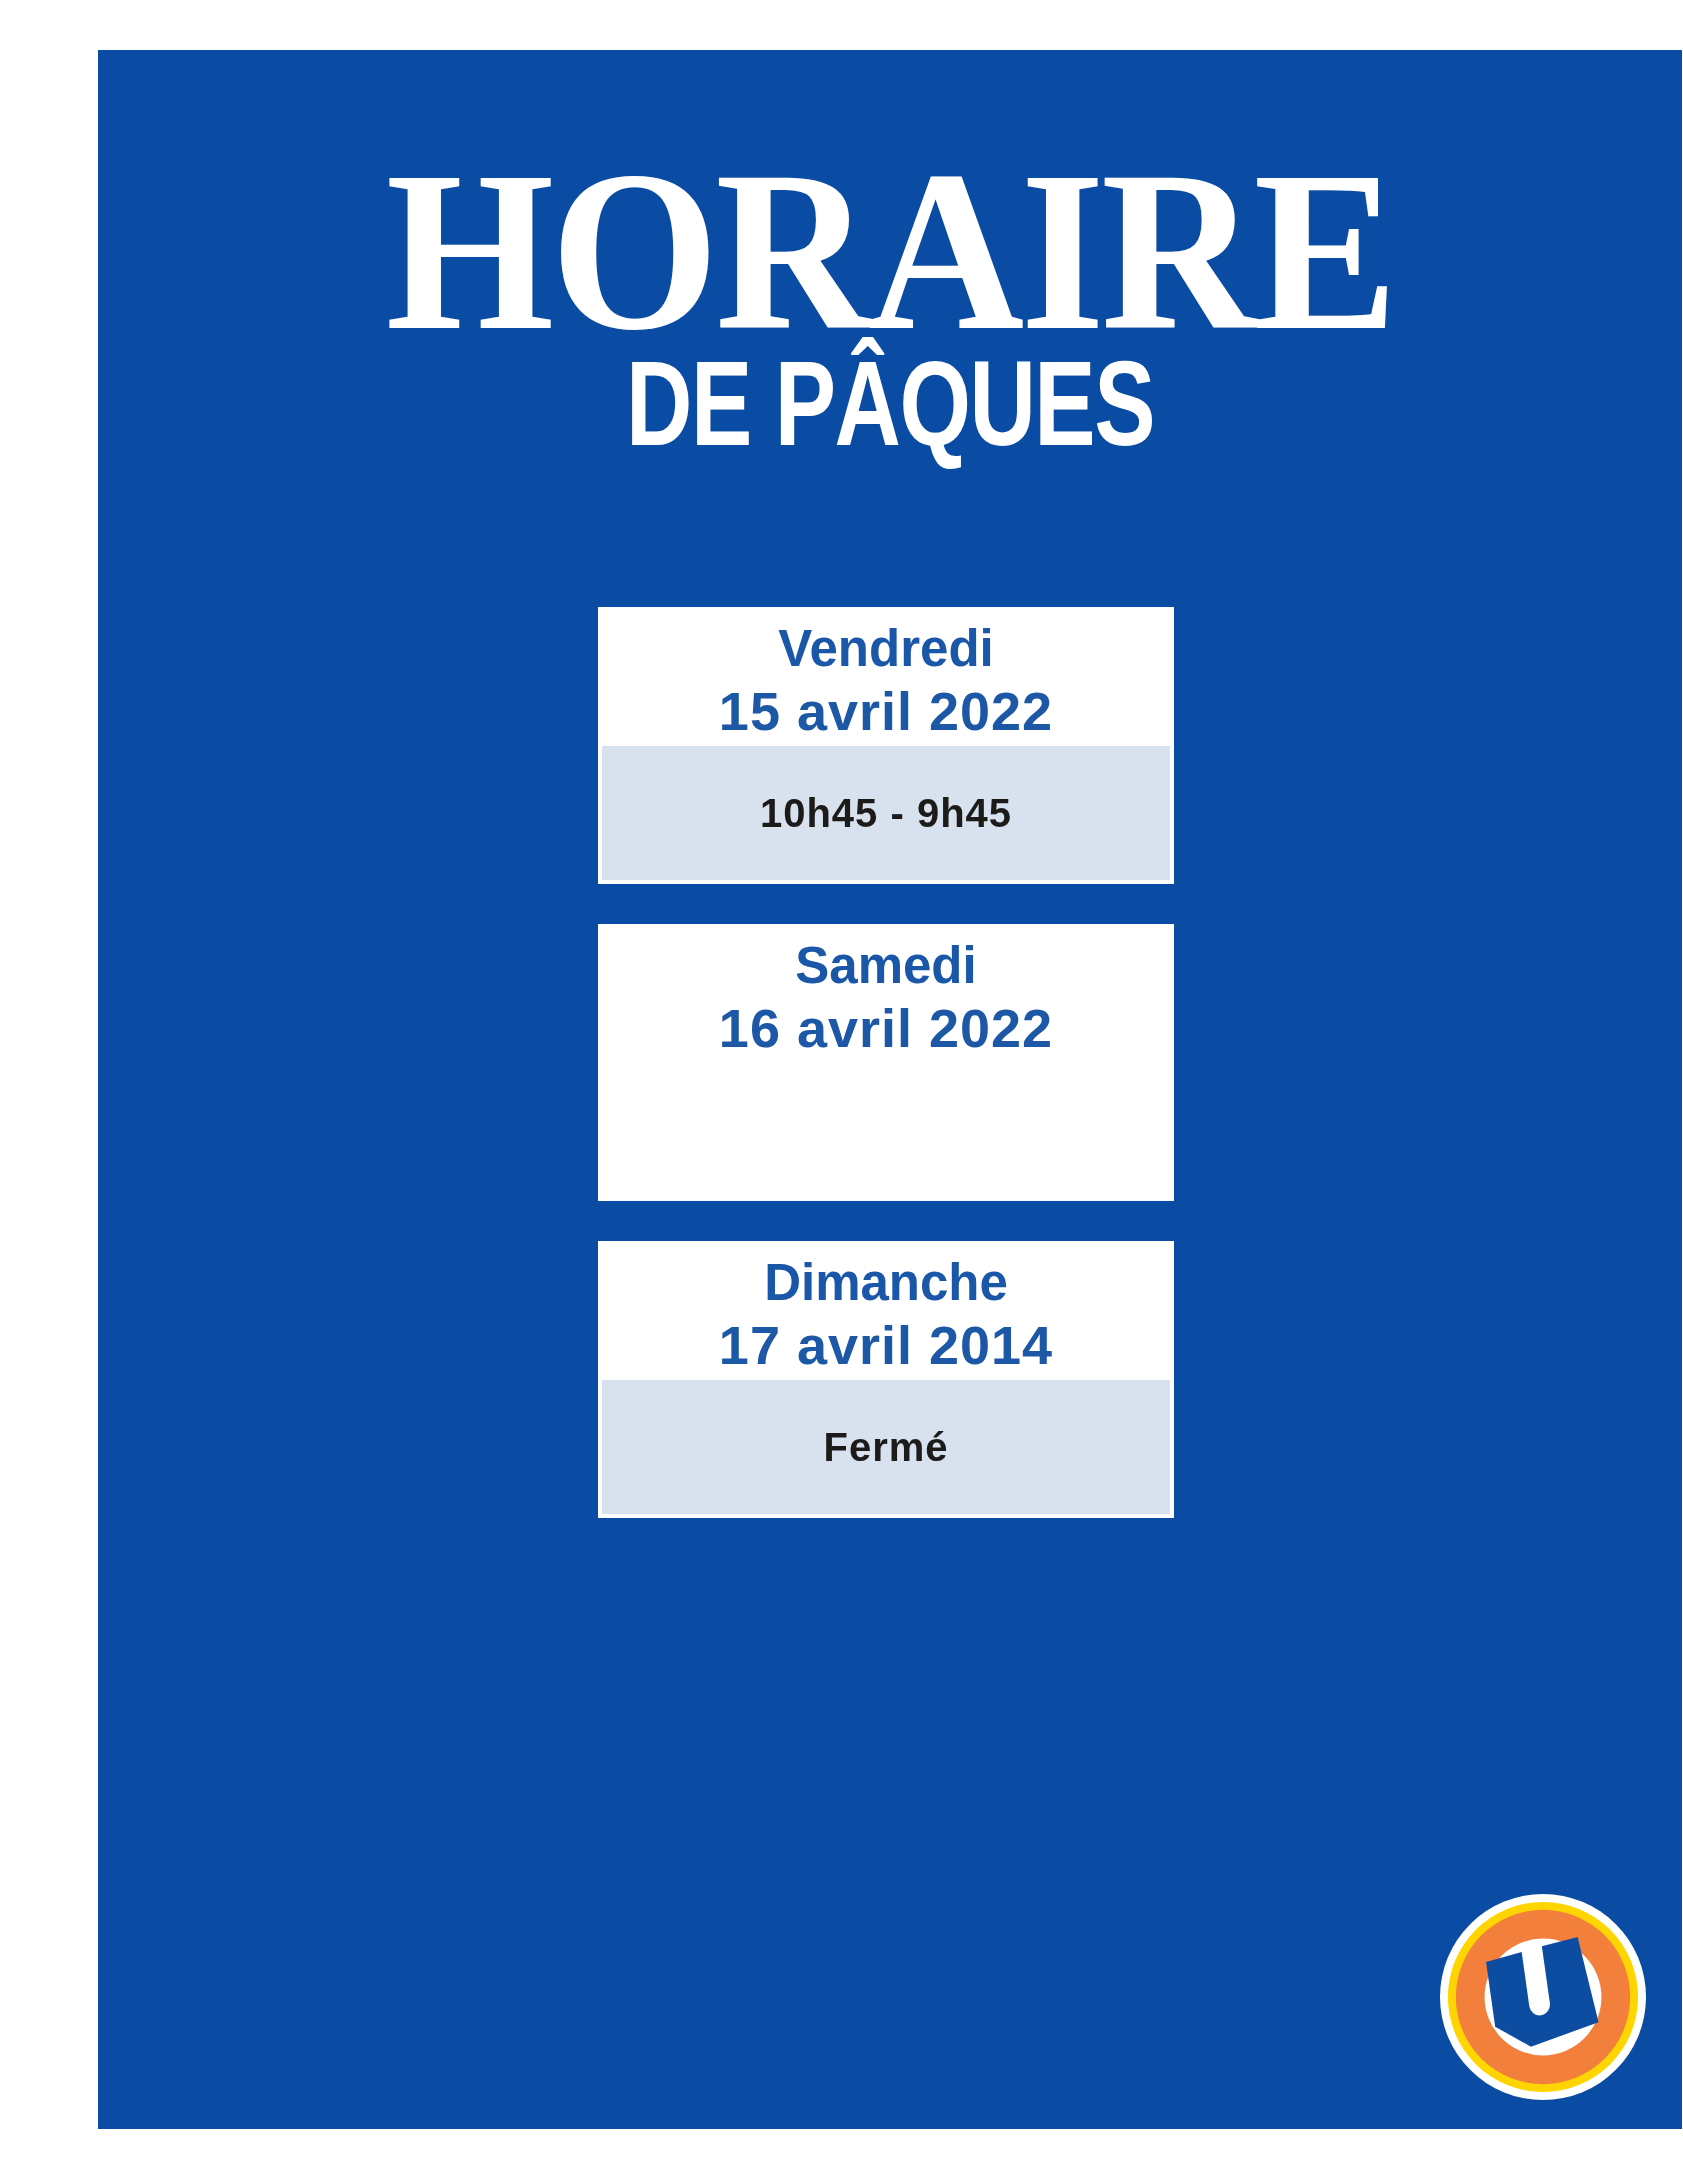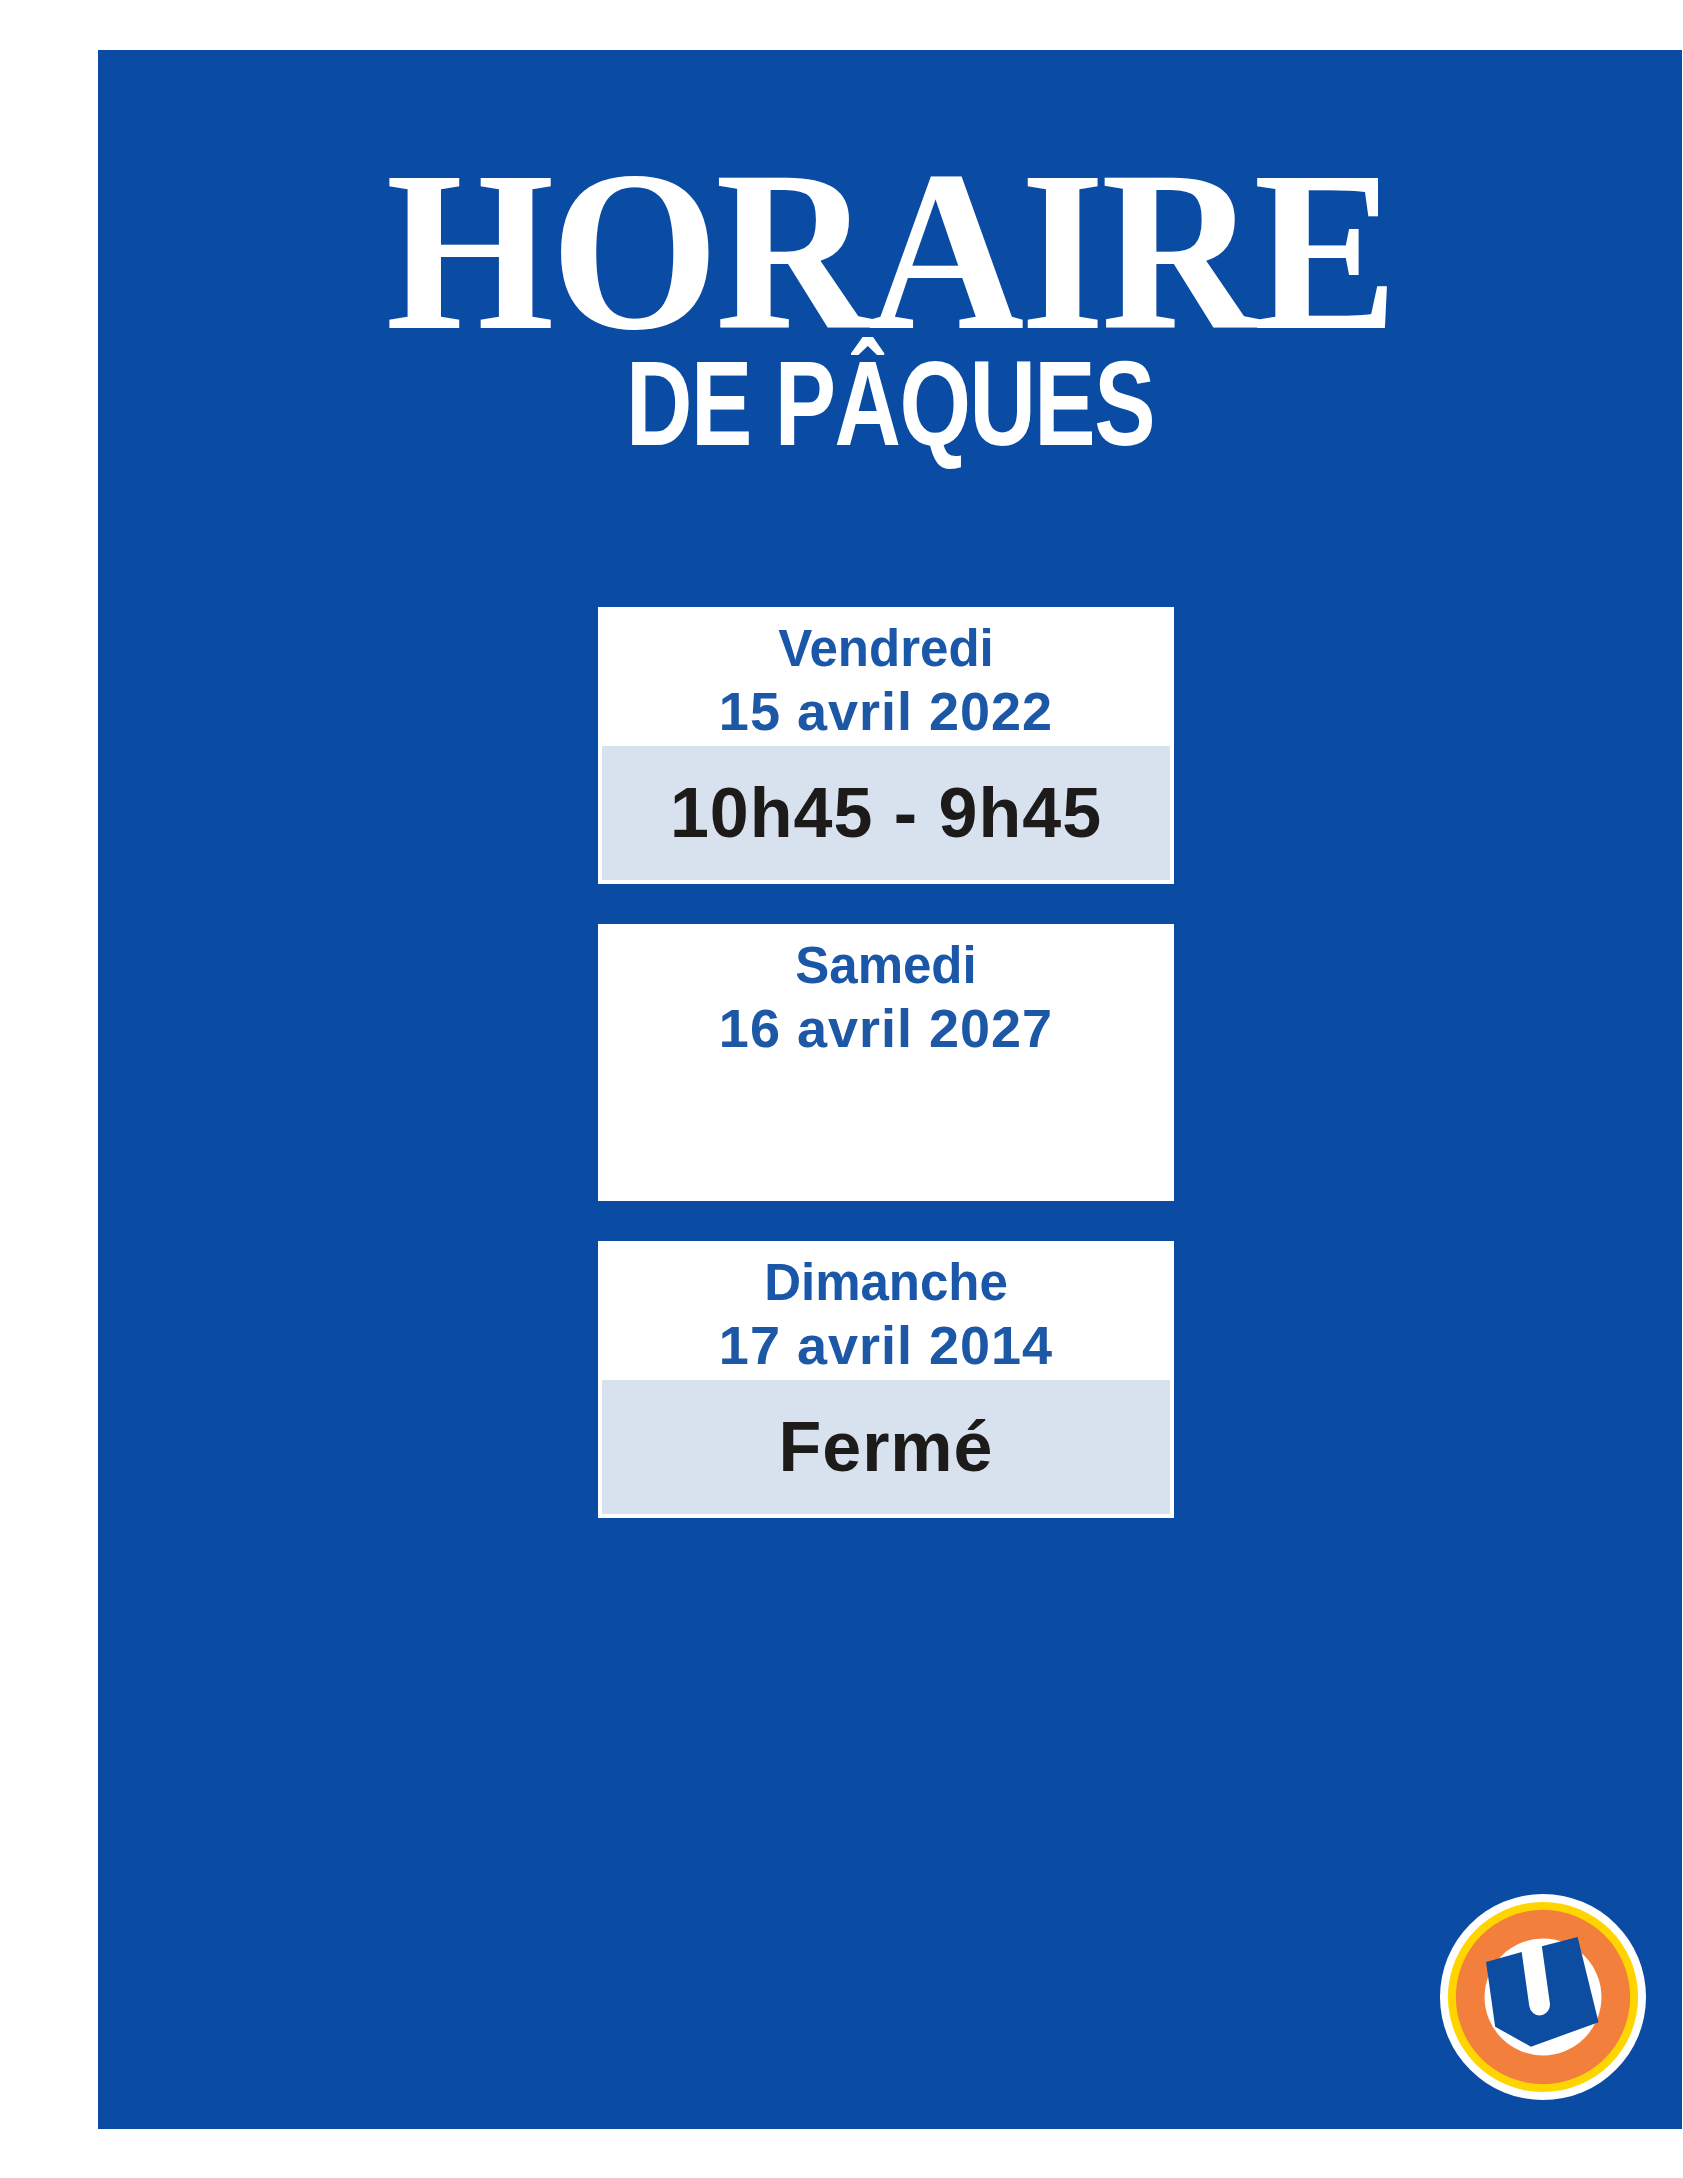--- a/index.html
+++ b/index.html
@@ -104,21 +104,21 @@
     right: 4px;
     top: 139px;
     bottom: 4px;
     background: #D8E1EE;
     display: flex;
     align-items: center;
     justify-content: center;
   }
   .hours {
     font-weight: bold;
-    font-size: 70px;
+    font-size: 40px;
     color: #1D1B1A;
     letter-spacing: 1px;
   }
   .logo {
     position: absolute;
     left: 1340px;
     top: 1842px;
     width: 210px;
     height: 210px;
   }
@@ -141,21 +141,21 @@
           <div class="date">15 avril 2022</div>
         </div>
         <div class="card-bottom">
           <div class="hours">10h45 - 9h45</div>
         </div>
       </div>
 
       <div class="card">
         <div class="card-top">
           <div class="day">Samedi</div>
-          <div class="date">16 avril 2027</div>
+          <div class="date">16 avril 2022</div>
         </div>
       </div>
 
       <div class="card">
         <div class="card-top">
           <div class="day">Dimanche</div>
           <div class="date">17 avril 2014</div>
         </div>
         <div class="card-bottom">
           <div class="hours">Fermé</div>

